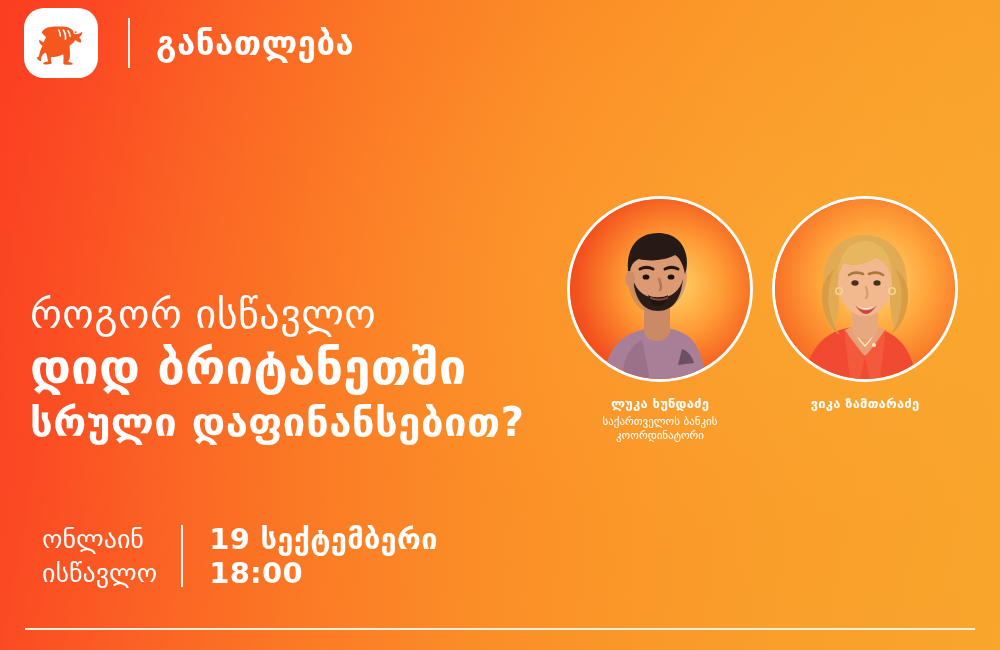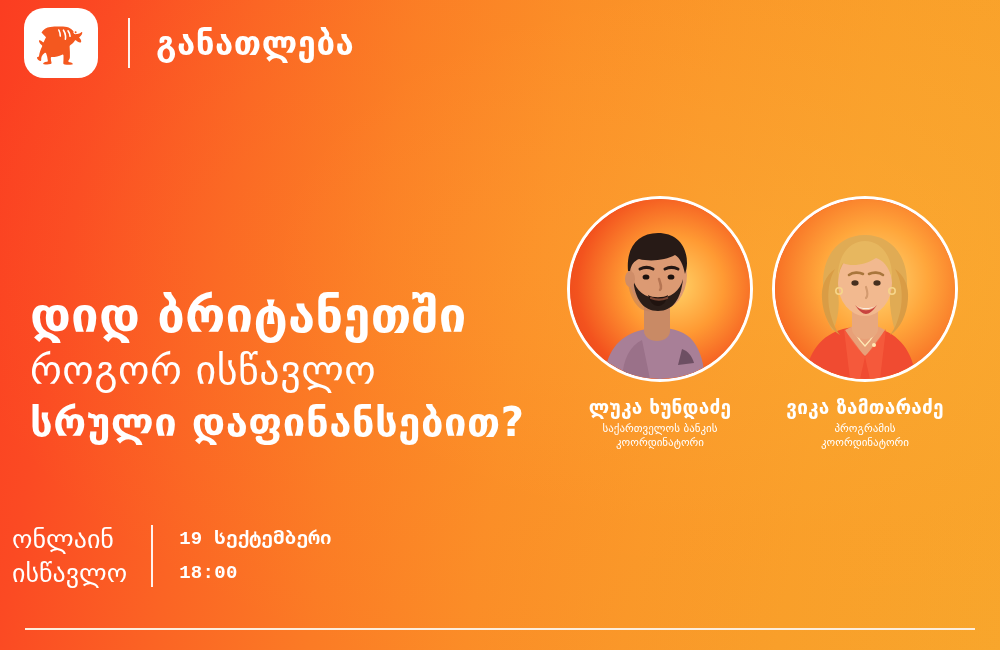--- a/index.html
+++ b/index.html
@@ -123,67 +123,66 @@
     overflow: hidden;
     position: relative;
     background: radial-gradient(circle at 62% 52%, #ffd06a 0%, #ff9b33 34%, #f4571f 72%, #e8431c 100%);
   }
   .avatar-ring .photo {
     position: absolute;
     inset: 0;
   }
   .speaker-name {
     margin-top: 15px;
-    font-size: 19px;
+    font-size: 13px;
     font-weight: 700;
     color: #ffffff;
     text-align: center;
     letter-spacing: 0.2px;
     line-height: 1.1;
     white-space: nowrap;
   }
   .speaker-role {
     margin-top: 4px;
     font-size: 11px;
     font-weight: 400;
     color: #ffffff;
     text-align: center;
     line-height: 1.25;
     max-width: 185px;
   }
 
   
   .event {
     position: absolute;
-    left: 12px;
+    left: 42px;
     top: 522px;
     display: flex;
     align-items: flex-start;
     z-index: 4;
     color: #ffffff;
   }
   .event-mode {
     font-size: 26px;
     font-weight: 400;
     line-height: 34px;
     white-space: nowrap;
   }
   .event-divider {
     width: 2px;
     height: 62px;
     background: rgba(255,255,255,0.92);
     margin: 3px 26px 0 24px;
   }
   .event-when {
-    font-size: 19px;
+    font-size: 29px;
     font-weight: 700;
     line-height: 34px;
     letter-spacing: 0.3px;
     white-space: nowrap;
-    font-family: Liberation Mono, monospace;
   }
 
   
   .bottom-rule {
     position: absolute;
     left: 25px;
     right: 25px;
     top: 628px;
     height: 2px;
     background: #fdeedd;
@@ -210,22 +209,22 @@
             <circle cx="42.6" cy="14.2" r="1.0" fill="#f4581f"></circle>
           </g>
         </svg>
       </span>
     </div>
     <div class="logo-divider"></div>
     <div class="brand-word">განათლება</div>
   </div>
 
   <div class="headline">
+    <span class="ln ln1">როგორ ისწავლო</span>
     <span class="ln ln2">დიდ ბრიტანეთში</span>
-    <span class="ln ln1">როგორ ისწავლო</span>
     <span class="ln ln3">სრული დაფინანსებით?</span>
   </div>
 
   <div class="speakers">
 
     <div class="speaker">
       <div class="avatar-ring">
         <svg class="photo" viewBox="0 0 180 180" preserveAspectRatio="xMidYMid slice">
           <defs>
             <radialGradient id="bg1" cx="58%" cy="48%" r="72%">
@@ -321,24 +320,20 @@
 
             <path d="M80 106c6 7 16 7 22 0-4 6-8 9-11 9s-7-3-11-9z" fill="#c8443f"></path>
             <path d="M81.5 107c6 3 13 3 19 0-3 2-6 3-9.5 3s-6.5-1-9.5-3z" fill="#ffffff"></path>
 
             <circle cx="64" cy="92" r="3.2" fill="none" stroke="#f6d58a" stroke-width="1.6"></circle>
             <circle cx="117" cy="92" r="3.2" fill="none" stroke="#f6d58a" stroke-width="1.6"></circle>
           </g>
         </svg>
       </div>
       <div class="speaker-name">ვიკა ზამთარაძე</div>
-      <div class="speaker-role">
-        <div>პროგრამის</div>
-        <div>კოორდინატორი</div>
-      </div>
     </div>
 
   </div>
 
   <div class="event">
     <div class="event-mode">
       <div>ონლაინ</div>
       <div>ისწავლო</div>
     </div>
     <div class="event-divider"></div>

